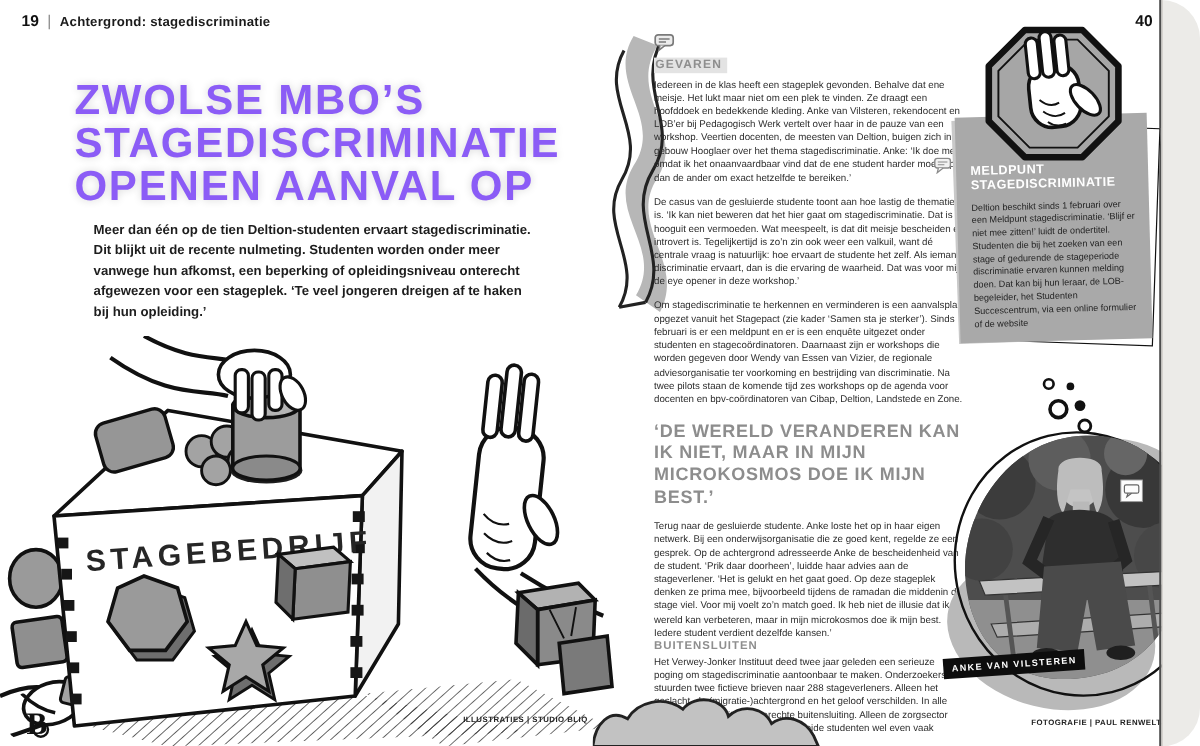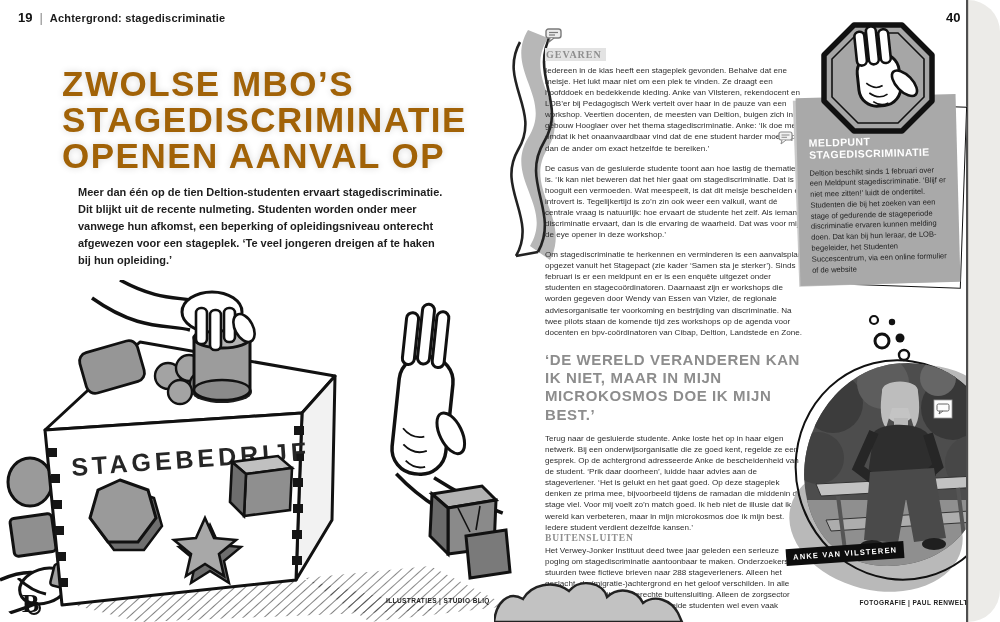--- a/index.html
+++ b/index.html
@@ -10,33 +10,33 @@
   }
   
   .hdr { position:absolute; top:10px; left:18px; display:flex; align-items:baseline; gap:7px; }
   .hdr .pnum { font-size:13px; font-weight:800; color:#111; }
   .hdr .div  { font-size:13px; font-weight:300; color:#8a8a8a; }
   .hdr .kick { font-size:11px; font-weight:700; color:#1b1b1b; letter-spacing:.2px; }
   .pnum-right { position:absolute; top:10px; left:946px; font-size:13px; font-weight:800; color:#111; }
   
   .title { position:absolute; left:62px; top:66px; width:452px;
     font-size:35px; line-height:1.03; font-weight:800; letter-spacing:1.5px;
-    color:#a16207; text-shadow:0 0 7px rgba(0,0,0,.16); }
+    color:#8b5cf6; text-shadow:0 0 7px rgba(0,0,0,.16); }
   .intro { position:absolute; left:78px; top:184px; width:372px;
     font-size:11px; line-height:1.54; font-weight:700; color:#1d1d1d; }
   .illu  { position:absolute; left:0; top:280px; width:512px; height:342px; }
   .credit-left { position:absolute; left:386px; top:597px; font-size:6.5px;
     font-weight:800; letter-spacing:.4px; color:#222; }
   .bliq-logo { position:absolute; left:14px; top:578px; width:34px; height:42px; }
   
   .ribbons { position:absolute; left:498px; top:28px; width:80px; height:250px; }
   .col { position:absolute; left:545px; top:28px; width:260px; }
   .kicker-icon { display:block; margin-bottom:1px; }
   .sec-head { display:inline-block; font-size:10px; font-weight:800; letter-spacing:1px;
-    color:#8e8e8e;font-family:Liberation Serif, serif; }
+    color:#8e8e8e; }
   .sec-head.hl { background:#e3e3e3; padding:1px 4px 1px 1px; }
   .body-p { font-size:8.1px; line-height:1.37; color:#2e2e2e; margin-top:9px;
     font-weight:500; }
   .pquote { font-size:15px; line-height:1.22; font-weight:800; letter-spacing:.6px;
     color:#8d8d8d; margin:13px 0 4px 0; width:256px; }
   .sec-head2 { display:block; font-size:9.5px; font-weight:800;
     letter-spacing:.8px; color:#8e8e8e; }
   .tiny-bubble { position:absolute; left:778px; top:131px; }
   .bottom-blob { position:absolute; left:494px; top:577px; width:205px; height:45px; }
   

